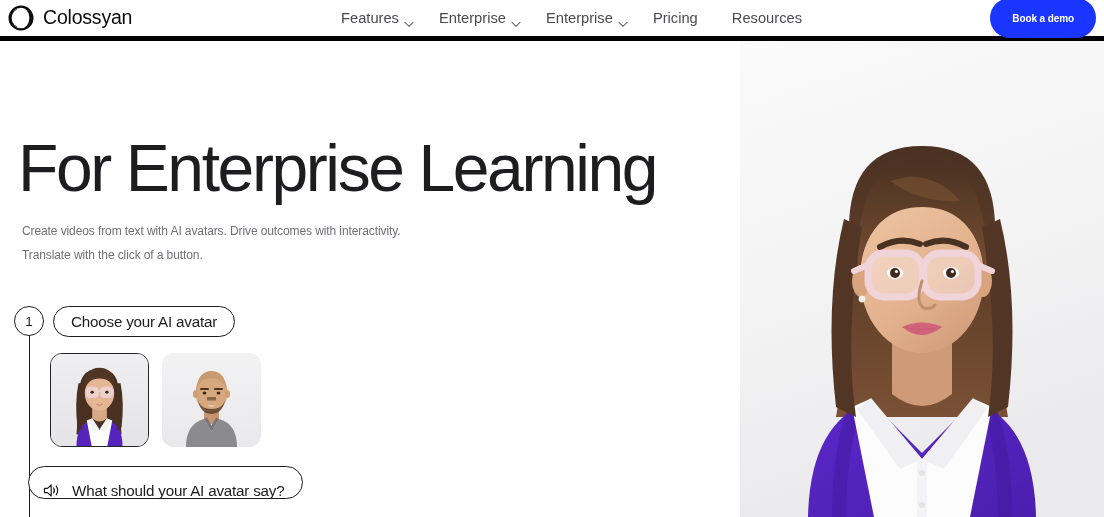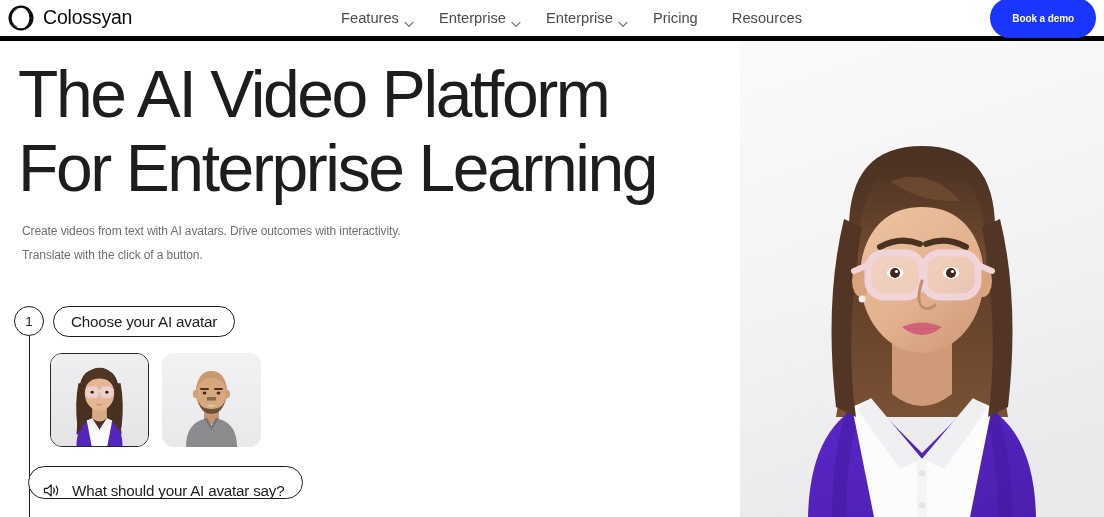--- a/index.html
+++ b/index.html
@@ -301,21 +301,21 @@
   </nav>
 
   <button class="cta">Book a demo</button>
 </div>
 
 <div class="hero">
 
   <div class="hero-left">
 
     <h1 class="headline">
-      <span>The AI Video Platform</span><br>
+      <br>
       <span>For Enterprise Learning</span>
     </h1>
 
     <p class="subhead">
       <span>Create videos from text with AI avatars. Drive outcomes</span>
       <span>with interactivity. Translate with the click of a button.</span>
     </p>
 
     <div class="builder">
       <div class="rail"></div>

